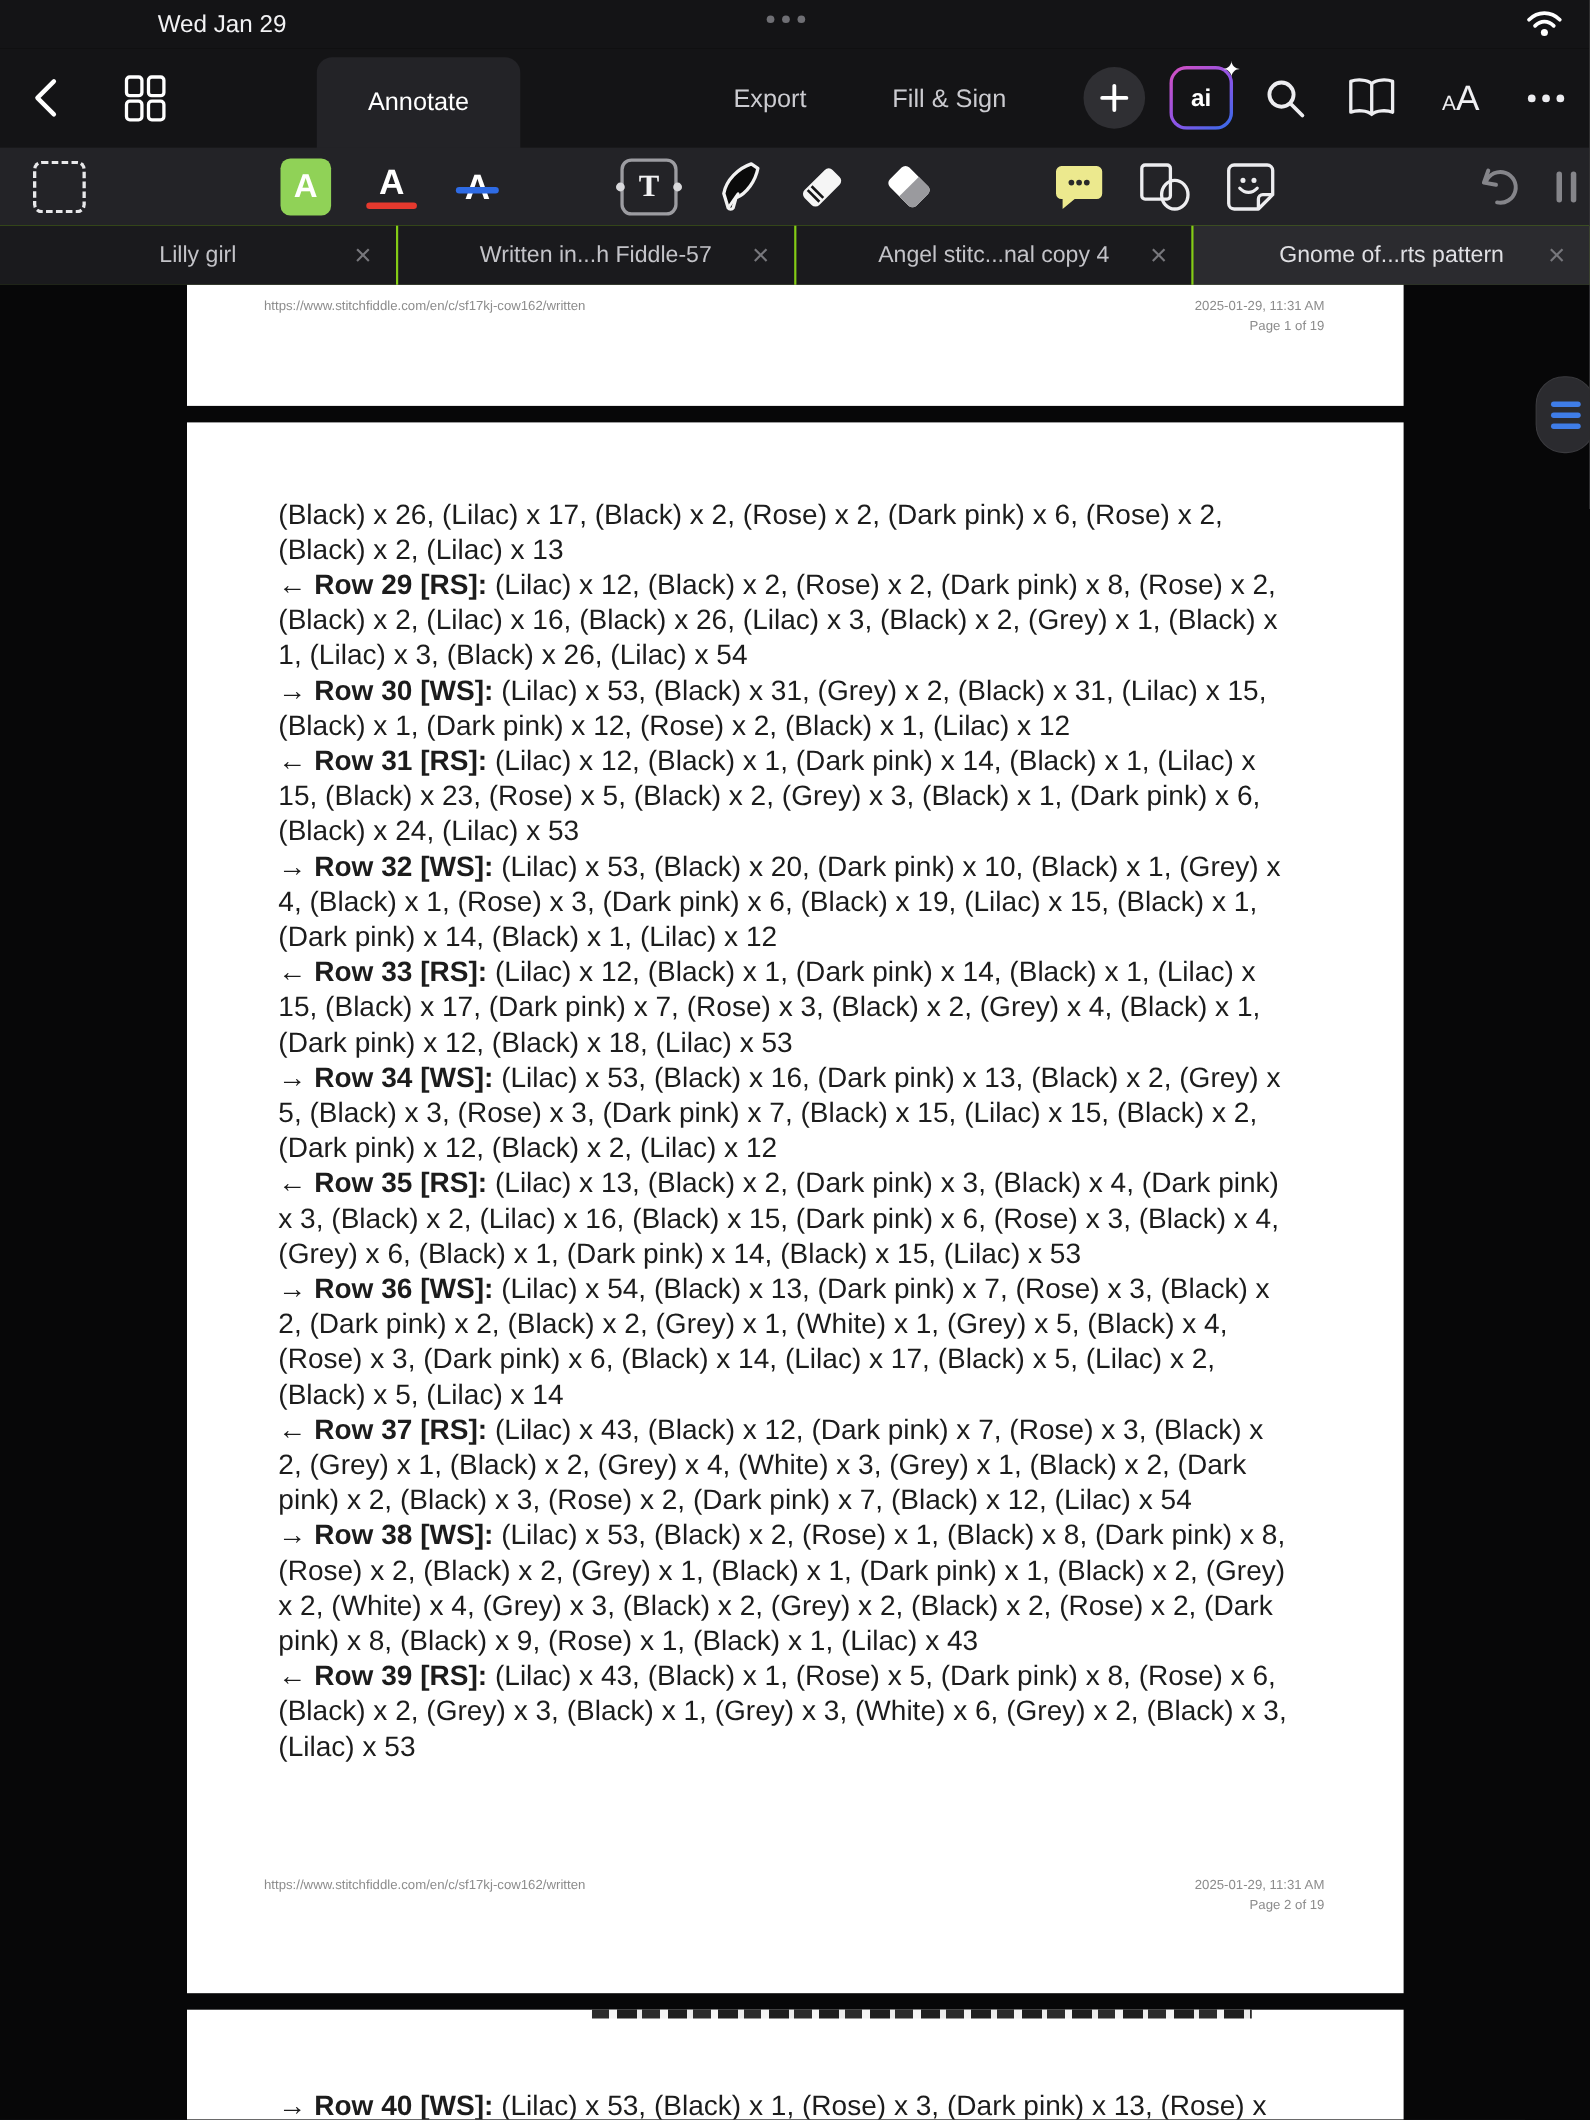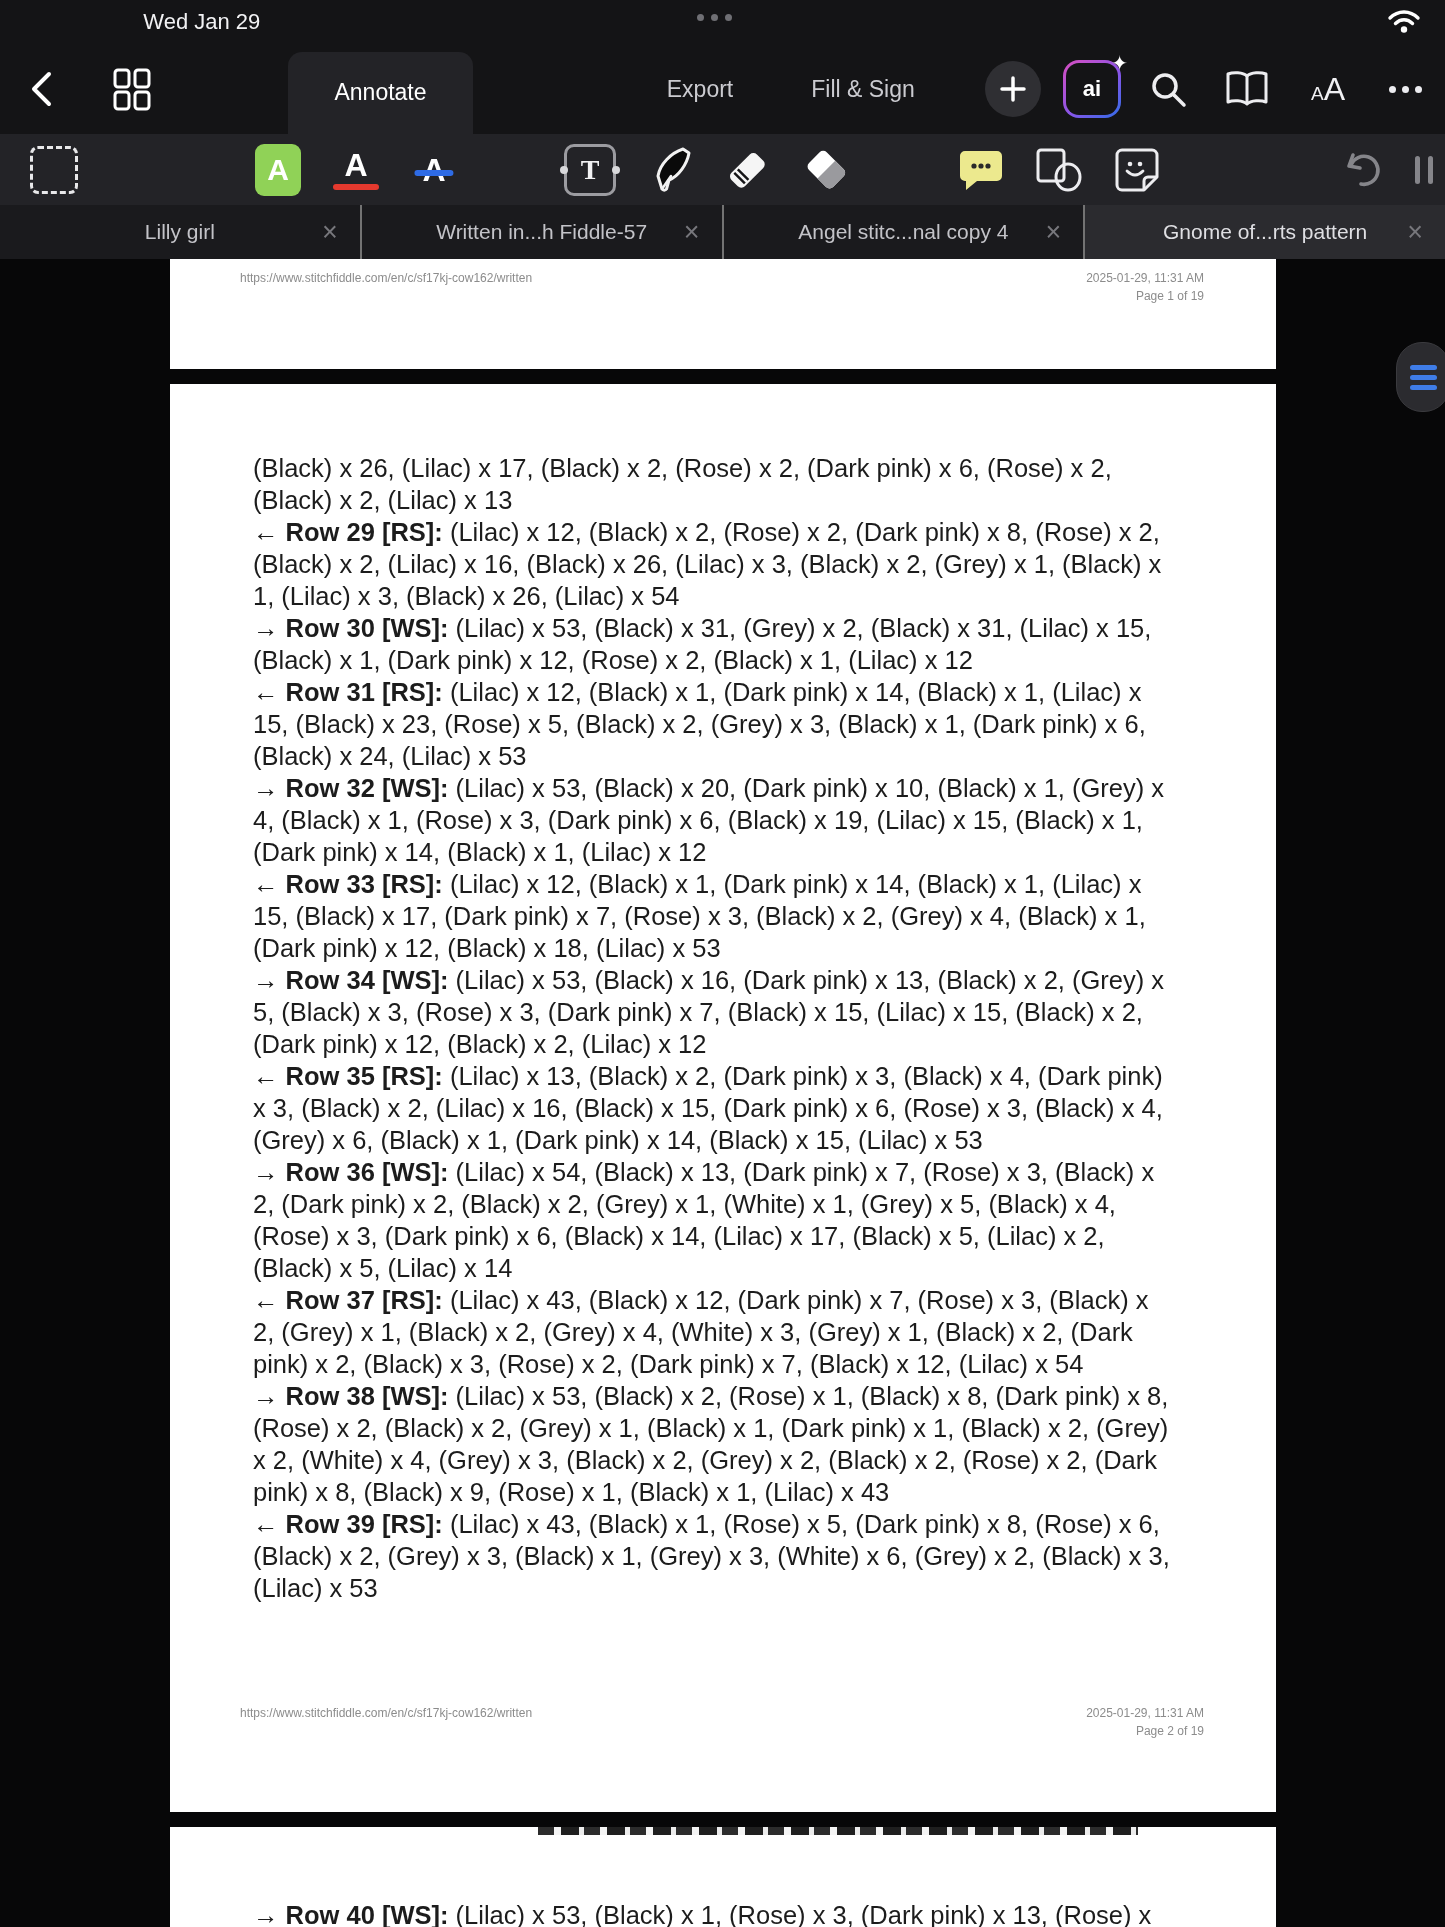--- a/index.html
+++ b/index.html
@@ -48,21 +48,21 @@
   .st-a .bar{position:absolute;left:-8px;right:-8px;top:17px;height:6px;border-radius:3px;background:#2e6be5;}
   .t-frame{position:relative;width:46px;height:46px;border:3px solid #9c9ca1;border-radius:10px;
            display:flex;align-items:center;justify-content:center;color:#f2f2f4;font-size:28px;font-weight:700;
            font-family:"Liberation Serif","DejaVu Serif",serif;}
   .t-frame .h{position:absolute;width:8px;height:8px;border-radius:50%;background:#d9d9dc;top:50%;margin-top:-4px;}
   .t-frame .h.l{left:-7px;} .t-frame .h.r{right:-7px;}
   .undo-ic,.pause-ic{opacity:.95;}
   .pause-ic{display:flex;gap:8px;}
   .pause-ic i{width:5px;height:28px;border-radius:2.5px;background:#8b8b90;}
   
-  #doctabs{position:absolute;left:0;top:205px;width:1445px;height:54px;background:#737373;display:flex;gap:2px;}
+  #doctabs{position:absolute;left:0;top:205px;width:1445px;height:54px;background:#84cc16;display:flex;gap:2px;}
   .dtab{position:relative;flex:1 1 0;background:#1a1a1d;display:flex;align-items:center;justify-content:center;}
   .dtab.active{background:#2b2b2f;}
   .dtab .title{color:#c3c3c8;font-size:21px;max-width:270px;white-space:nowrap;}
   .dtab.active .title{color:#dfdfe3;}
   .dtab .close{position:absolute;right:22px;top:50%;transform:translateY(-50%);color:#77777c;font-size:27px;line-height:1;}
   
   #content{position:absolute;left:0;top:259px;width:1445px;height:1668px;background:#070708;}
   .page{position:absolute;left:170px;width:1106px;background:#fff;}
   #page1{top:0;height:110px;}
   #page2{top:125px;height:1428px;}

